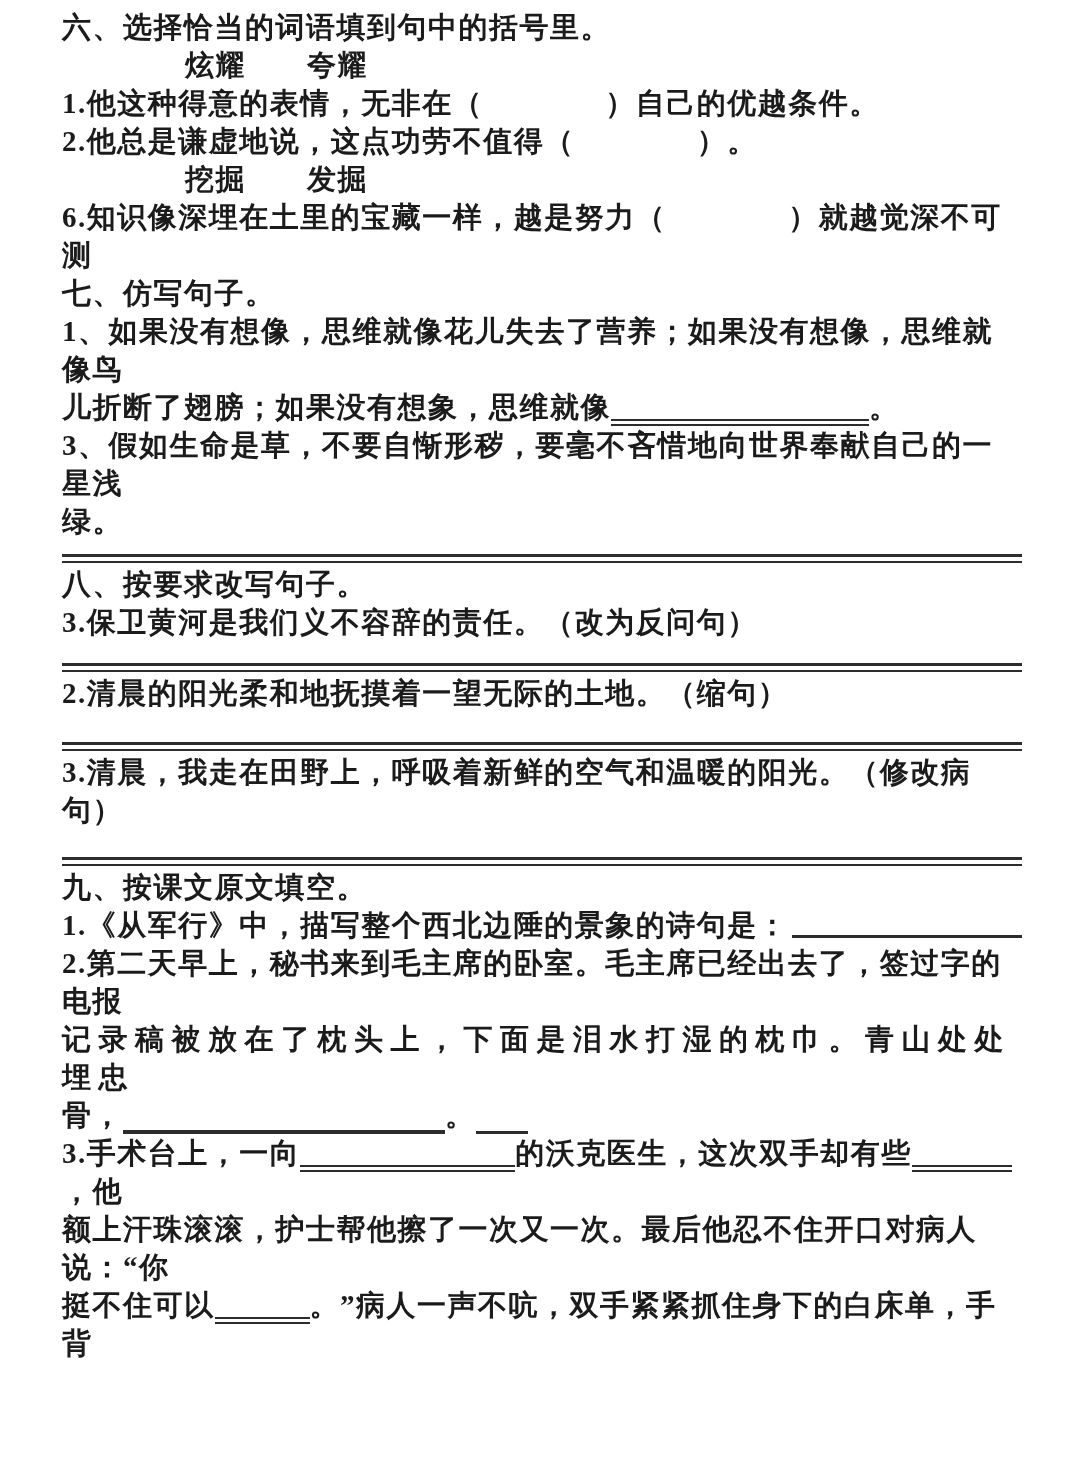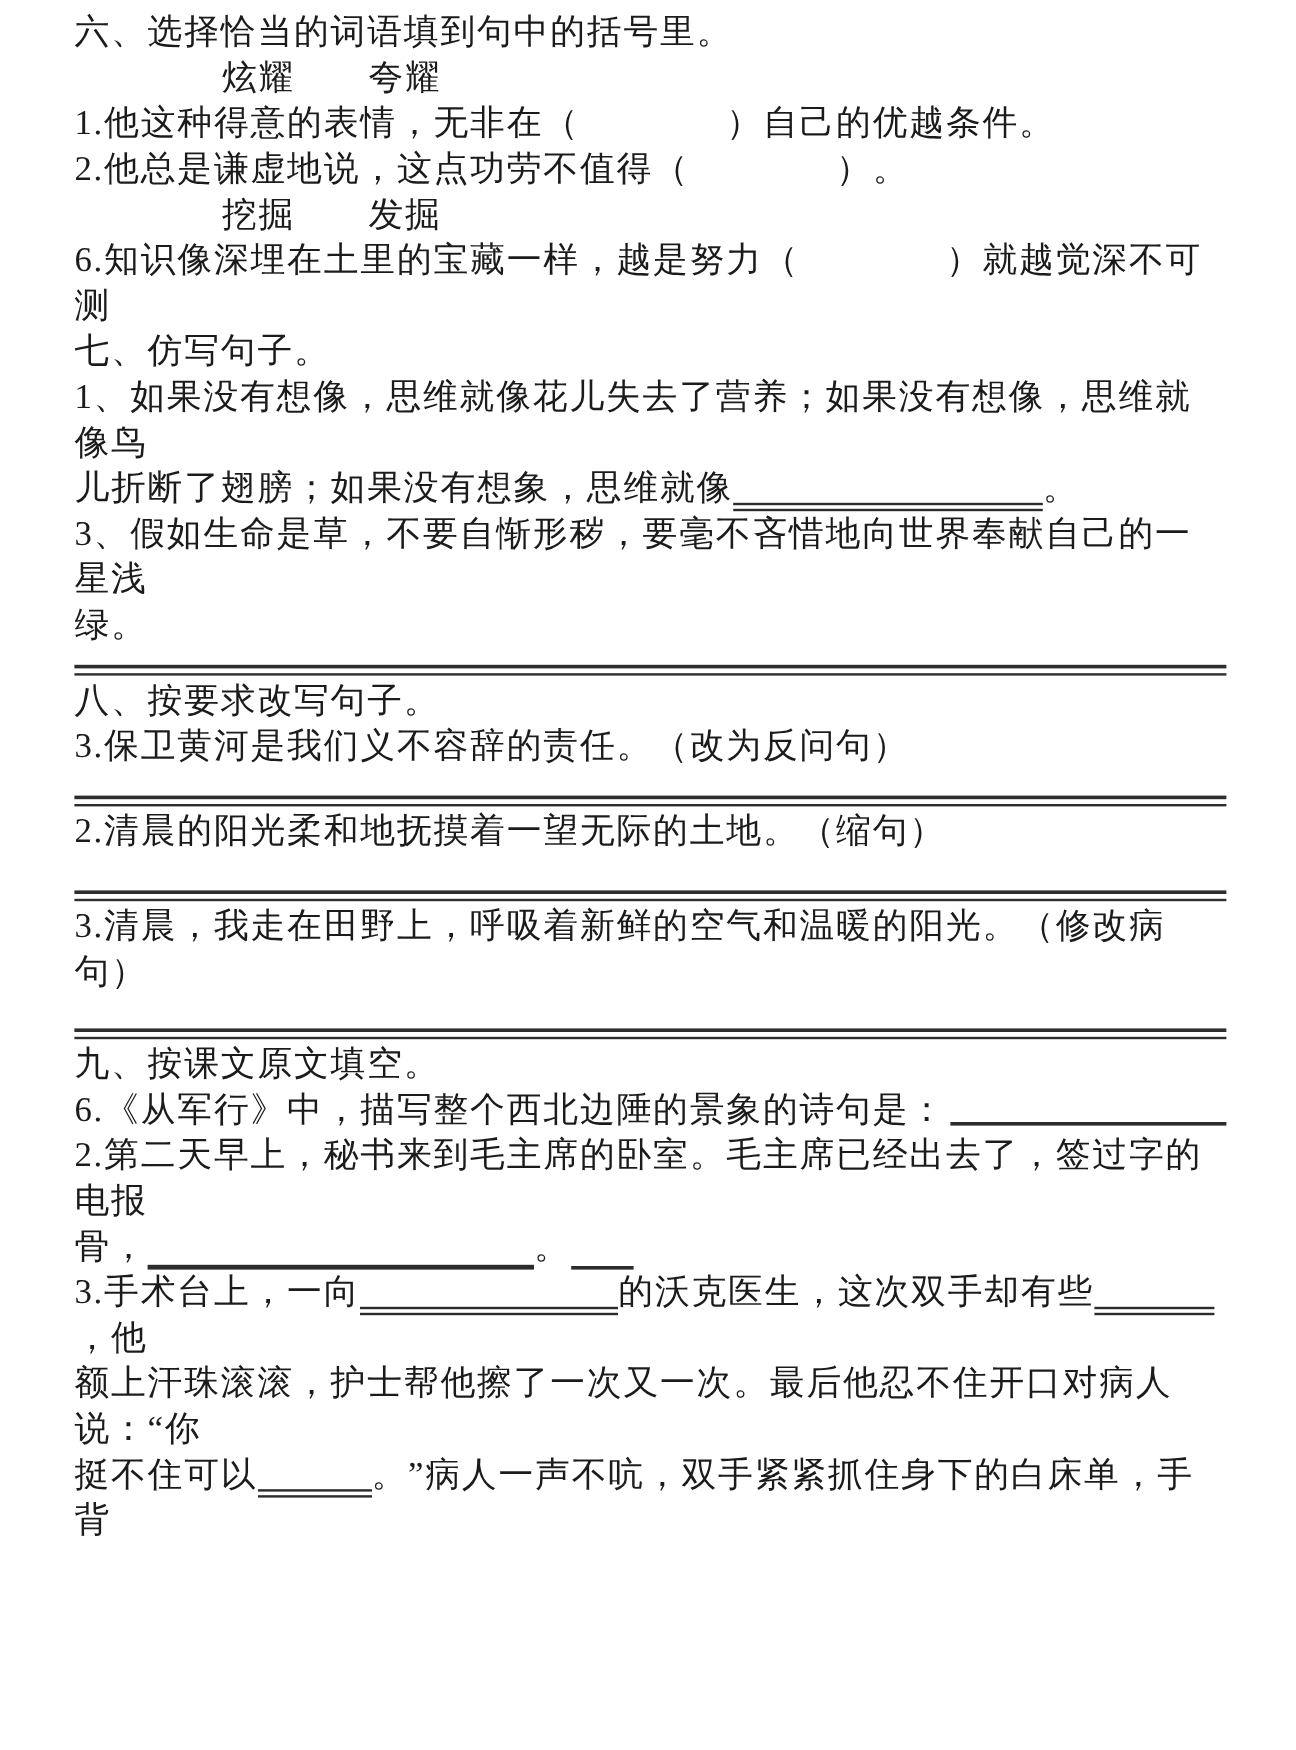--- a/index.html
+++ b/index.html
@@ -2,21 +2,21 @@
 <html><head>
 <meta charset="utf-8">
 <style>
   html, body { margin: 0; padding: 0; background: #ffffff; }
   body { width: 1080px; height: 1458px; overflow: hidden; }
   .page {
     box-sizing: border-box;
     width: 1080px; height: 1458px;
     padding: 8px 58px 0 62px;
     font-family: "Liberation Serif", serif;
-    font-weight: 400;
+    font-weight: 700;
     font-size: 29px;
     line-height: 38px;
     color: #1b1b1b;
     letter-spacing: 1.5px;
   }
   .line { white-space: pre-wrap; }
   .choices { padding-left: 123px; }
   .spread { letter-spacing: 7.5px; }
   .line-flex { display: flex; }
   .sep {
@@ -65,20 +65,21 @@
   <div class="sep m14"></div>
   <div class="line">八、按要求改写句子。</div>
   <div class="line">3.保卫黄河是我们义不容辞的责任。（改为反问句）</div>
   <div class="sep m22"></div>
   <div class="line">2.清晨的阳光柔和地抚摸着一望无际的土地。（缩句）</div>
   <div class="sep m30"></div>
   <div class="line">3.清晨，我走在田野上，呼吸着新鲜的空气和温暖的阳光。（修改病句）</div>
   <div class="sep m28"></div>
 
   <div class="line">九、按课文原文填空。</div>
-  <div class="line line-flex"><span>6.《从军行》中，描写整个西北边陲的景象的诗句是：</span><span class="blank-grow"></span></div>
+  <div class="line line-flex"><span>1.《从军行》中，描写整个西北边陲的景象的诗句是：</span><span class="blank-grow"></span></div>
   <div class="line">2.第二天早上，秘书来到毛主席的卧室。毛主席已经出去了，签过字的电报</div>
+  <div class="line spread">记录稿被放在了枕头上，下面是泪水打湿的枕巾。青山处处埋忠</div>
   <div class="line"><span>骨，</span><span class="blank u1-thick" style="width:322px"></span><span>。</span><span class="blank u1" style="width:52px"></span></div>
   <div class="line"><span>3.手术台上，一向</span><span class="blank u2" style="width:215px"></span><span>的沃克医生，这次双手却有些</span><span class="blank u2" style="width:100px"></span><span>，他</span></div>
   <div class="line">额上汗珠滚滚，护士帮他擦了一次又一次。最后他忍不住开口对病人说：“你</div>
   <div class="line"><span>挺不住可以</span><span class="blank u2" style="width:95px"></span><span>。”病人一声不吭，双手紧紧抓住身下的白床单，手背</span></div>
 
 </div>
 
 </body></html>

